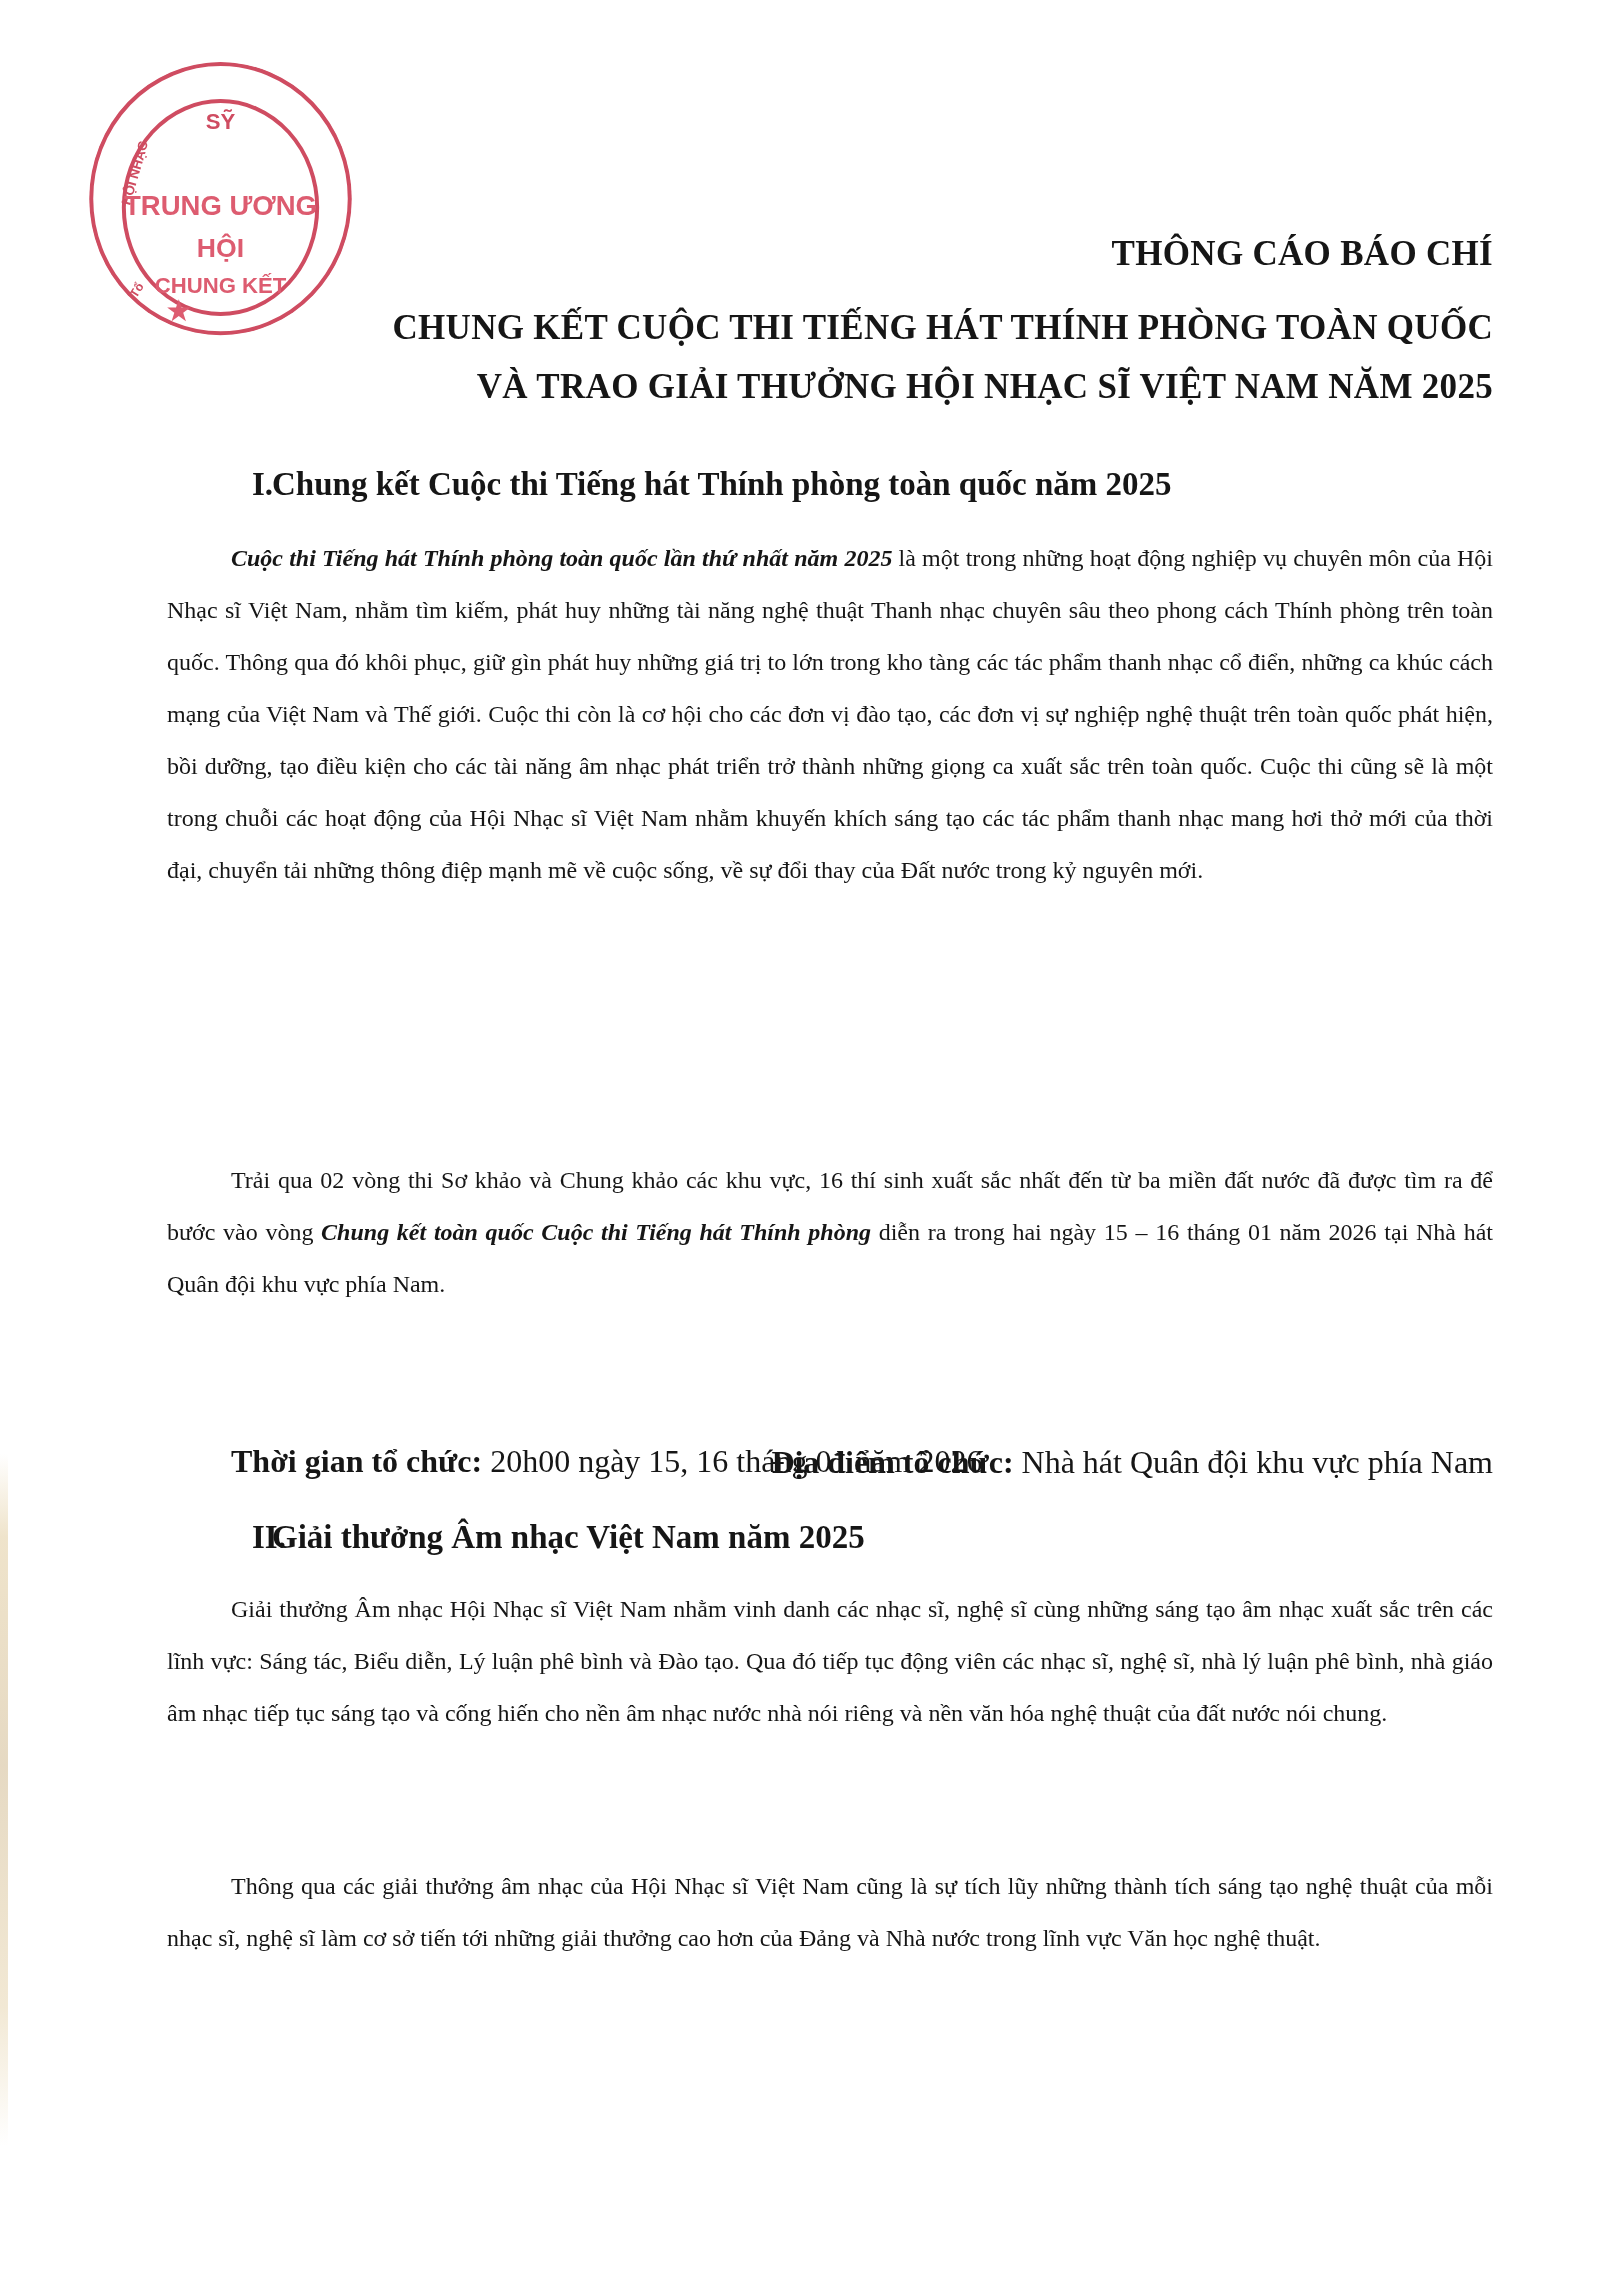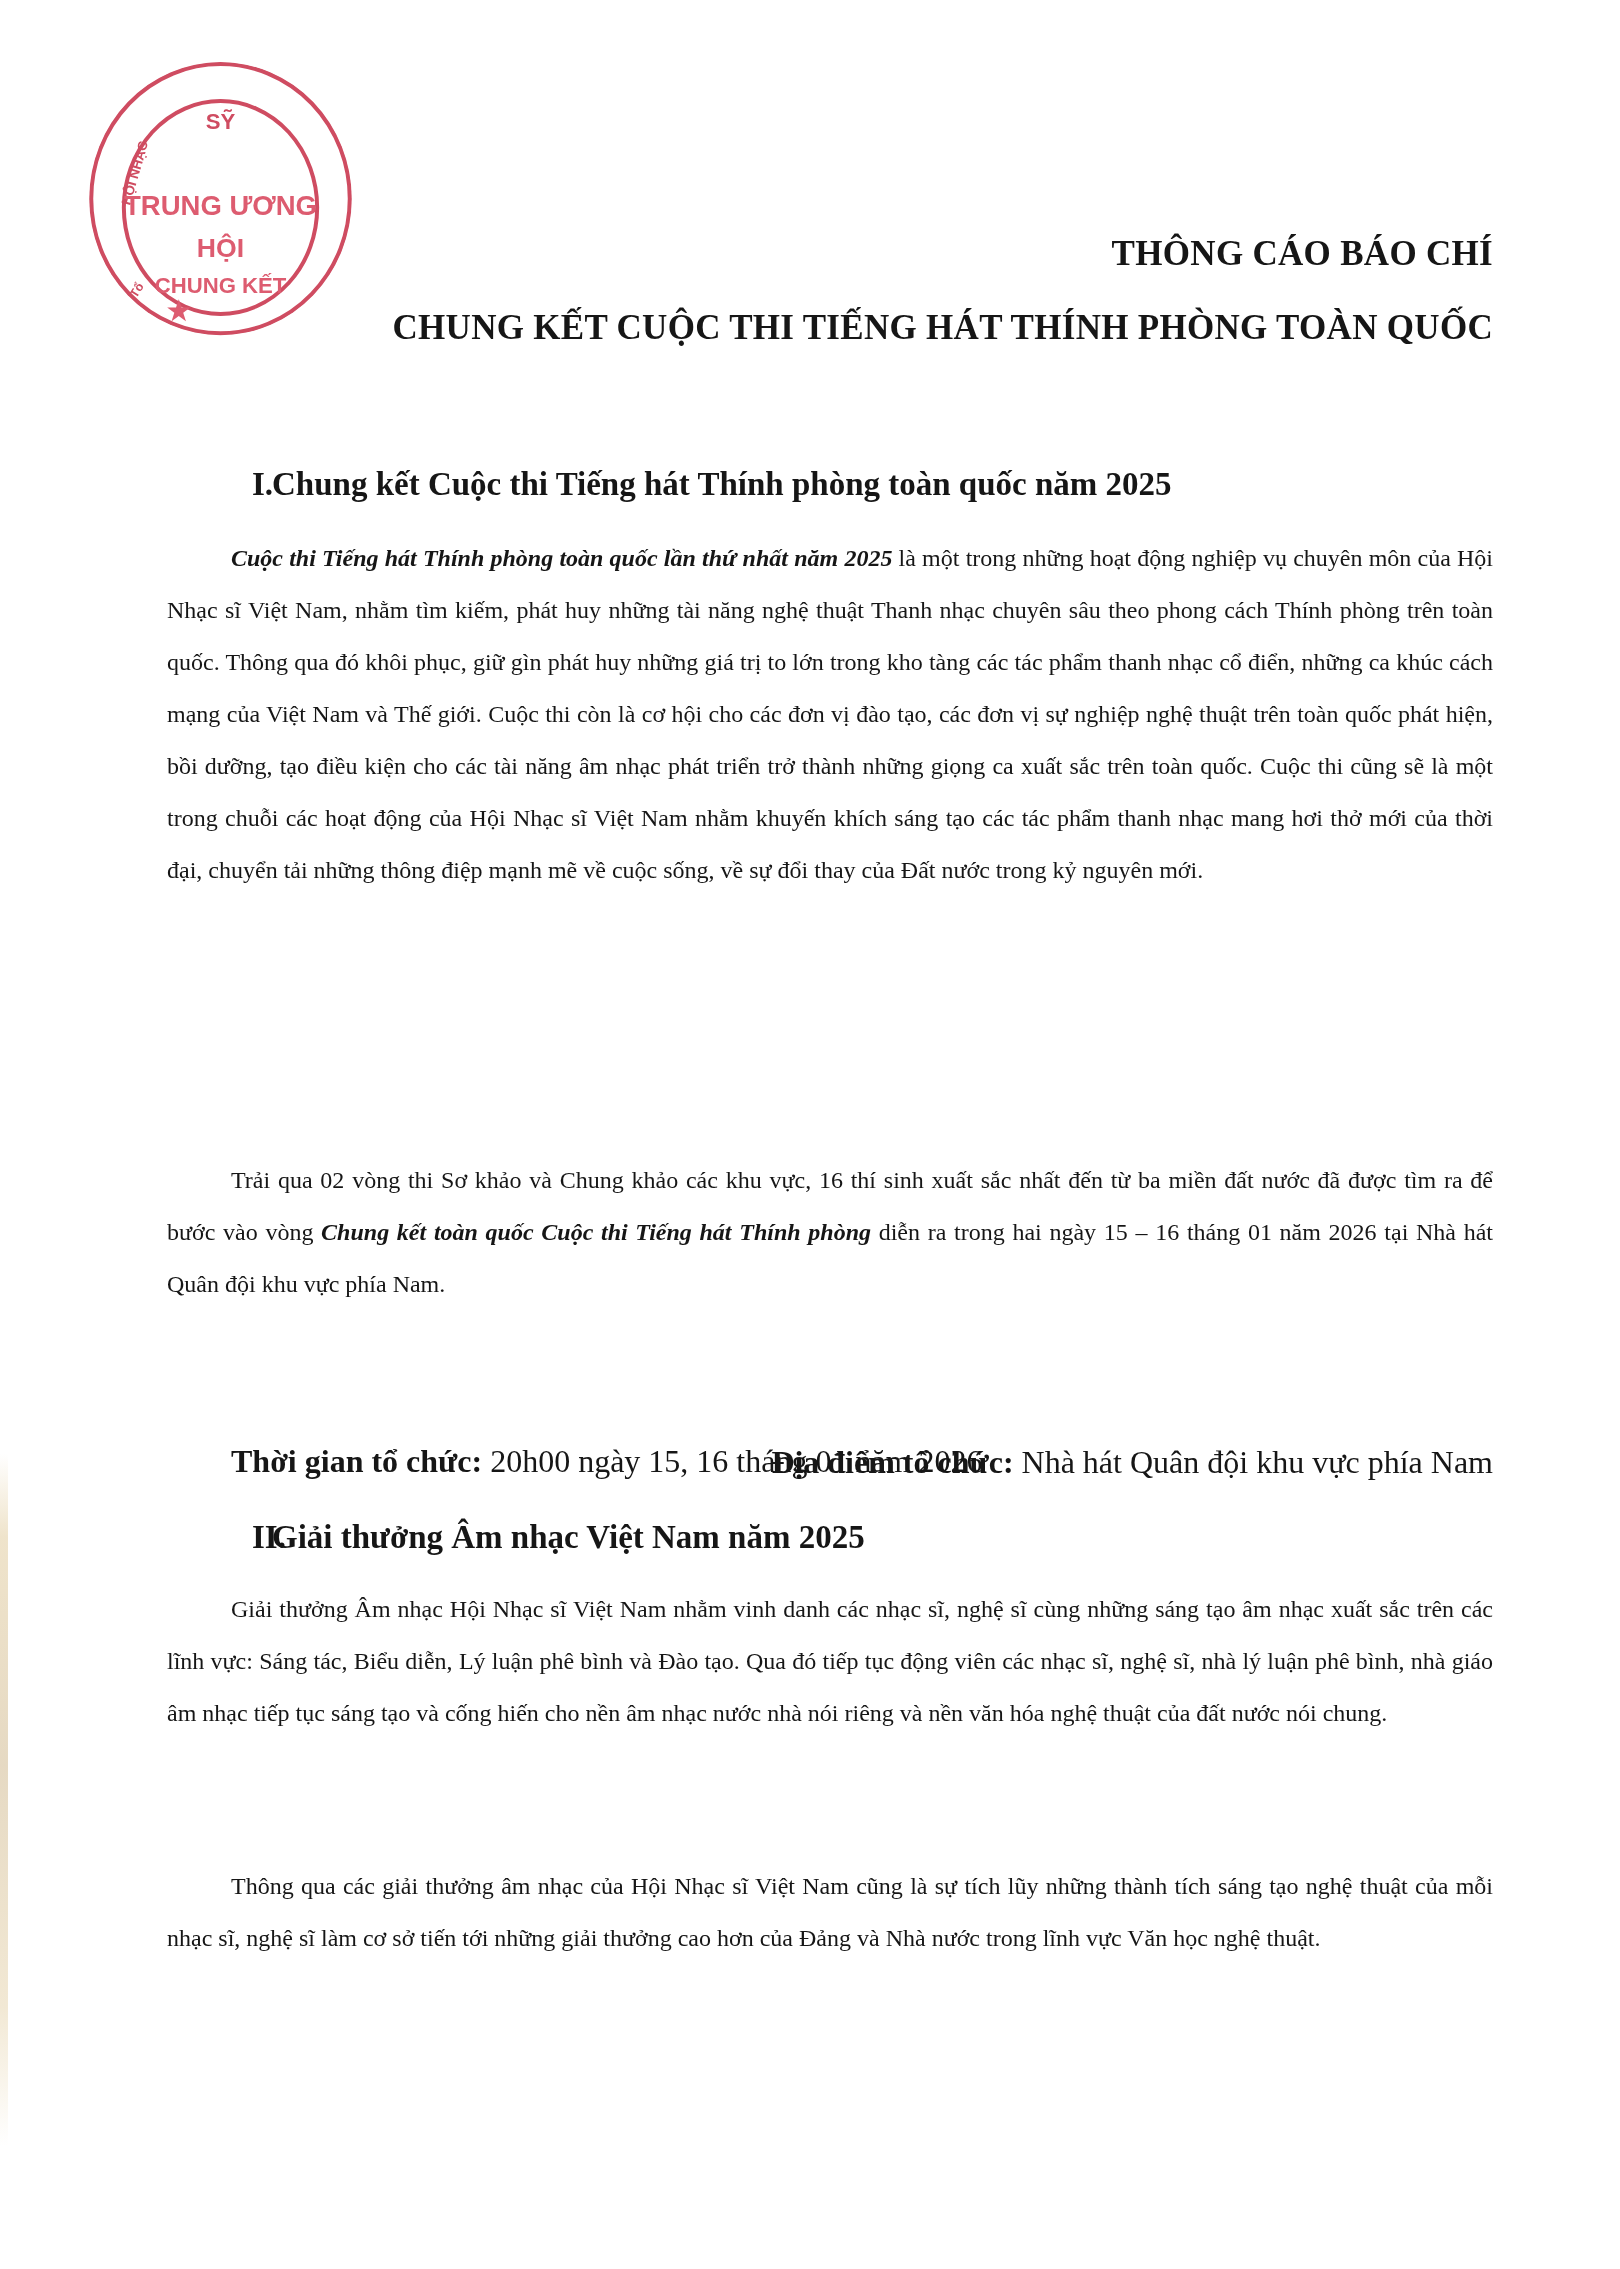--- a/index.html
+++ b/index.html
@@ -185,20 +185,21 @@
         <text x="108" y="300" text-anchor="middle" font-size="34" fill="#d8455c">★</text>
       </g>
     </svg>
   </div>
 
   <div class="content">
 
     <div class="titles">
       <div class="title-line title-1">THÔNG CÁO BÁO CHÍ</div>
       <div class="title-line title-2">CHUNG KẾT CUỘC THI TIẾNG HÁT THÍNH PHÒNG TOÀN QUỐC</div>
+      <div class="title-line title-3">VÀ TRAO GIẢI THƯỞNG HỘI NHẠC SĨ VIỆT NAM NĂM 2025</div>
     </div>
 
     <div class="blk" style="top:459px;">
       <div class="section-head">
         <span class="section-num">I.</span>
         <span class="section-title">Chung kết Cuộc thi Tiếng hát Thính phòng toàn quốc năm 2025</span>
       </div>
     </div>
 
     <div class="blk" style="top:532px;">

